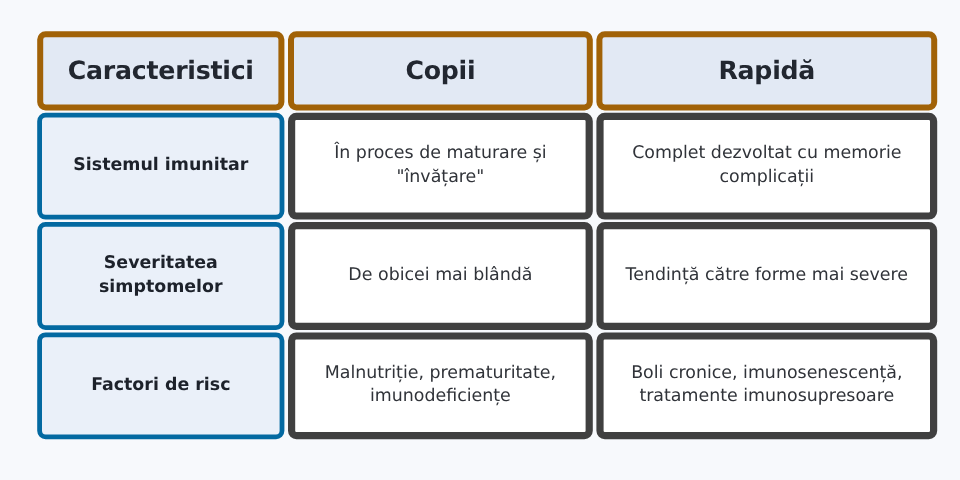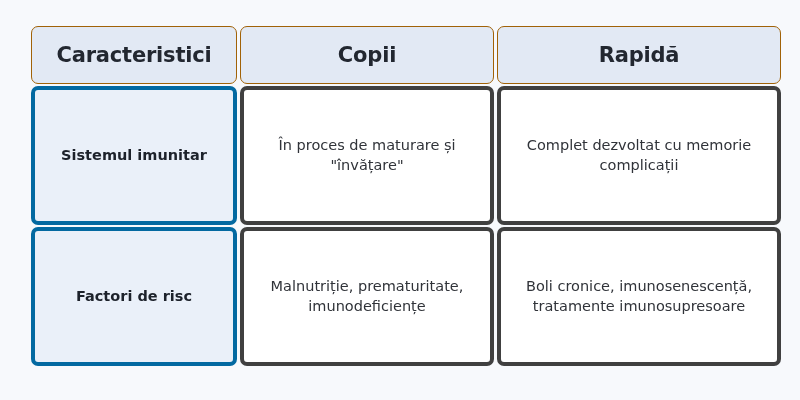--- a/index.html
+++ b/index.html
@@ -31,21 +31,21 @@
     table-layout: fixed;
   }
 
   
   col.col-feature { width: 206px; }
   col.col-children { width: 254px; }
   col.col-adults   { width: 284px; }
 
   thead th {
     background: #e2e9f4;
-    border: 1px solid #a16207;
+    border: 5px solid #a16207;
     border-radius: 7px;
     height: 48px;
     padding: 4px 8px;
     font-size: 21px;
     font-weight: bold;
     color: #222730;
     text-align: center;
     vertical-align: middle;
     letter-spacing: -0.2px;
   }
@@ -65,21 +65,21 @@
   tbody td.feature-cell {
     background: #eaf0f9;
     border: 4px solid #0369a1;
     font-weight: bold;
     font-size: 14.5px;
     color: #1d222b;
   }
 
   tbody td.value-cell {
     background: #ffffff;
-    border: 4px solid #404040;
+    border: 6px solid #404040;
     font-weight: normal;
     color: #303339;
   }
 </style>
 </head>
 <body>
 
 <div class="table-wrap">
   <table class="comparison">
     <colgroup>
@@ -94,19 +94,24 @@
         <th>Rapidă</th>
       </tr>
     </thead>
     <tbody>
       <tr>
         <td class="feature-cell">Sistemul imunitar</td>
         <td class="value-cell">În proces de maturare și "învățare"</td>
         <td class="value-cell">Complet dezvoltat cu memorie complicații</td>
       </tr>
       <tr>
+        <td class="feature-cell">Severitatea simptomelor</td>
+        <td class="value-cell">De obicei mai blândă</td>
+        <td class="value-cell">Tendință către forme mai severe</td>
+      </tr>
+      <tr>
         <td class="feature-cell">Factori de risc</td>
         <td class="value-cell">Malnutriție, prematuritate, imunodeficiențe</td>
         <td class="value-cell">Boli cronice, imunosenescență, tratamente imunosupresoare</td>
       </tr>
     </tbody>
   </table>
 </div>
 
 </body></html>

